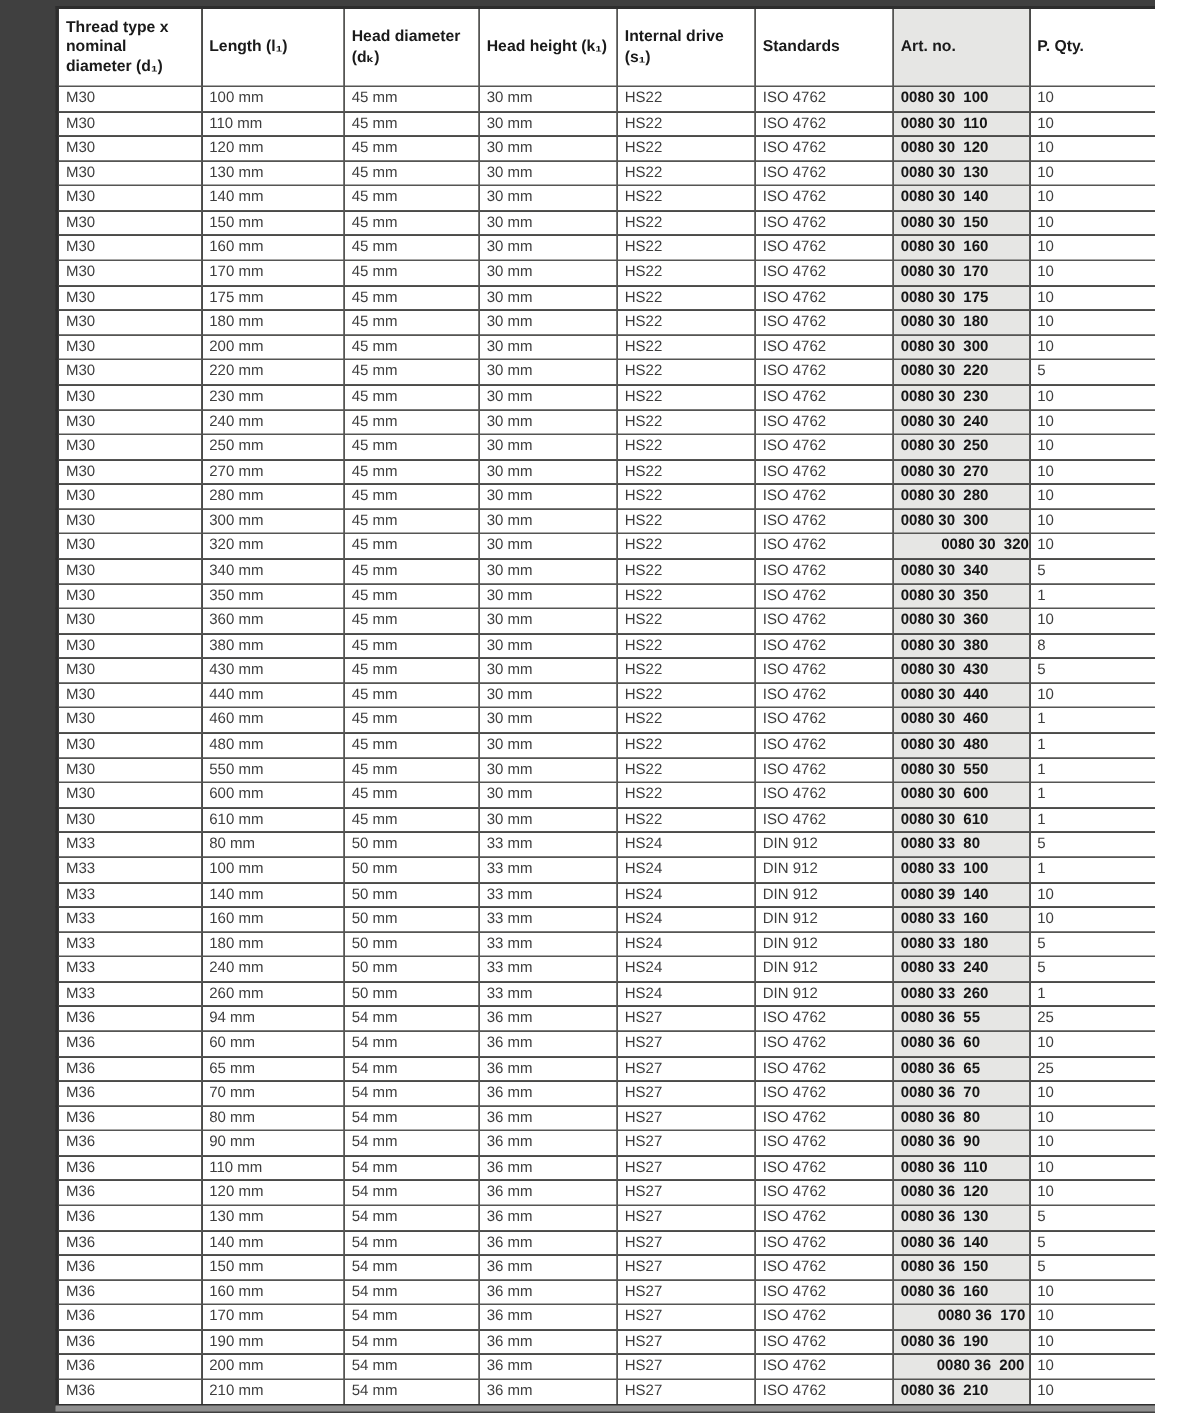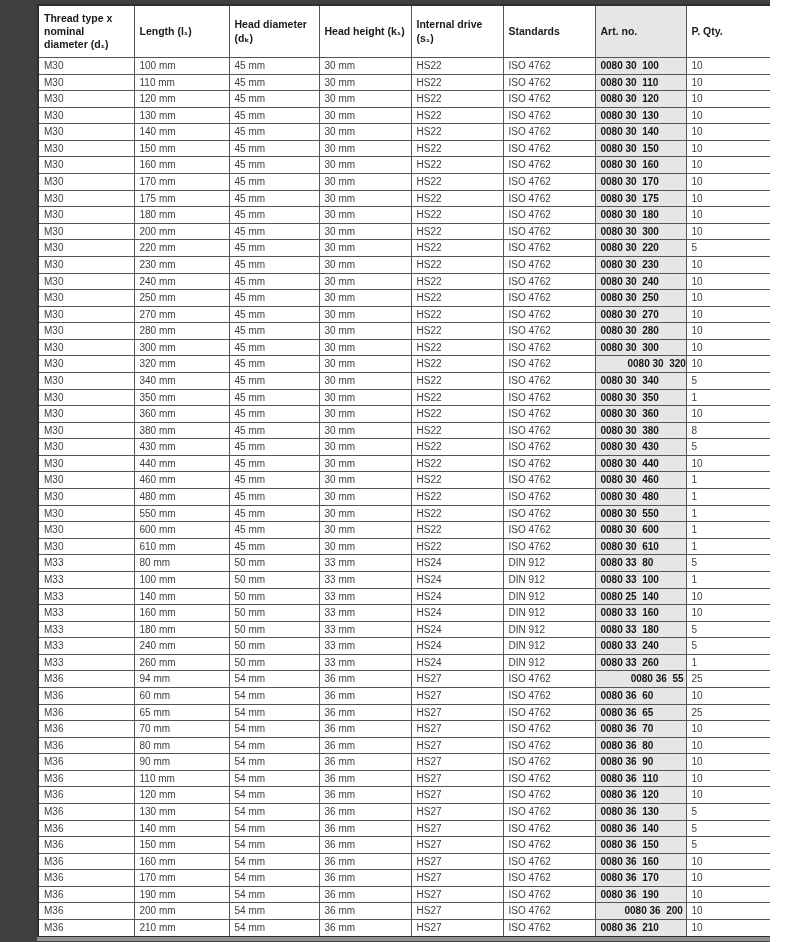--- a/index.html
+++ b/index.html
@@ -416,21 +416,21 @@
           <td class="c-art" style="background: rgb(230, 230, 228);">0080 33  100</td>
           <td class="c-qty">1</td>
         </tr>
         <tr>
           <td class="c-thread">M33</td>
           <td class="c-len">140 mm</td>
           <td class="c-dia">50 mm</td>
           <td class="c-hgt">33 mm</td>
           <td class="c-drive">HS24</td>
           <td class="c-std">DIN 912</td>
-          <td class="c-art" style="background: rgb(230, 230, 228);">0080 25  140</td>
+          <td class="c-art" style="background: rgb(230, 230, 228);">0080 39  140</td>
           <td class="c-qty">10</td>
         </tr>
         <tr>
           <td class="c-thread">M33</td>
           <td class="c-len">160 mm</td>
           <td class="c-dia">50 mm</td>
           <td class="c-hgt">33 mm</td>
           <td class="c-drive">HS24</td>
           <td class="c-std">DIN 912</td>
           <td class="c-art" style="background: rgb(230, 230, 228);">0080 33  160</td>
@@ -466,21 +466,21 @@
           <td class="c-art" style="background: rgb(230, 230, 228);">0080 33  260</td>
           <td class="c-qty">1</td>
         </tr>
         <tr>
           <td class="c-thread">M36</td>
           <td class="c-len">94 mm</td>
           <td class="c-dia">54 mm</td>
           <td class="c-hgt">36 mm</td>
           <td class="c-drive">HS27</td>
           <td class="c-std">ISO 4762</td>
-          <td class="c-art" style="background: rgb(230, 230, 228); text-align: right;">0080 36  55</td>
+          <td class="c-art" style="background: rgb(230, 230, 228);">0080 36  55</td>
           <td class="c-qty">25</td>
         </tr>
         <tr>
           <td class="c-thread">M36</td>
           <td class="c-len">60 mm</td>
           <td class="c-dia">54 mm</td>
           <td class="c-hgt">36 mm</td>
           <td class="c-drive">HS27</td>
           <td class="c-std">ISO 4762</td>
           <td class="c-art" style="background: rgb(230, 230, 228);">0080 36  60</td>
@@ -586,21 +586,21 @@
           <td class="c-art" style="background: rgb(230, 230, 228);">0080 36  160</td>
           <td class="c-qty">10</td>
         </tr>
         <tr>
           <td class="c-thread">M36</td>
           <td class="c-len">170 mm</td>
           <td class="c-dia">54 mm</td>
           <td class="c-hgt">36 mm</td>
           <td class="c-drive">HS27</td>
           <td class="c-std">ISO 4762</td>
-          <td class="c-art" style="background: rgb(230, 230, 228);">0080 36  170</td>
+          <td class="c-art" style="background: rgb(230, 230, 228); text-align: right;">0080 36  170</td>
           <td class="c-qty">10</td>
         </tr>
         <tr>
           <td class="c-thread">M36</td>
           <td class="c-len">190 mm</td>
           <td class="c-dia">54 mm</td>
           <td class="c-hgt">36 mm</td>
           <td class="c-drive">HS27</td>
           <td class="c-std">ISO 4762</td>
           <td class="c-art" style="background: rgb(230, 230, 228);">0080 36  190</td>

